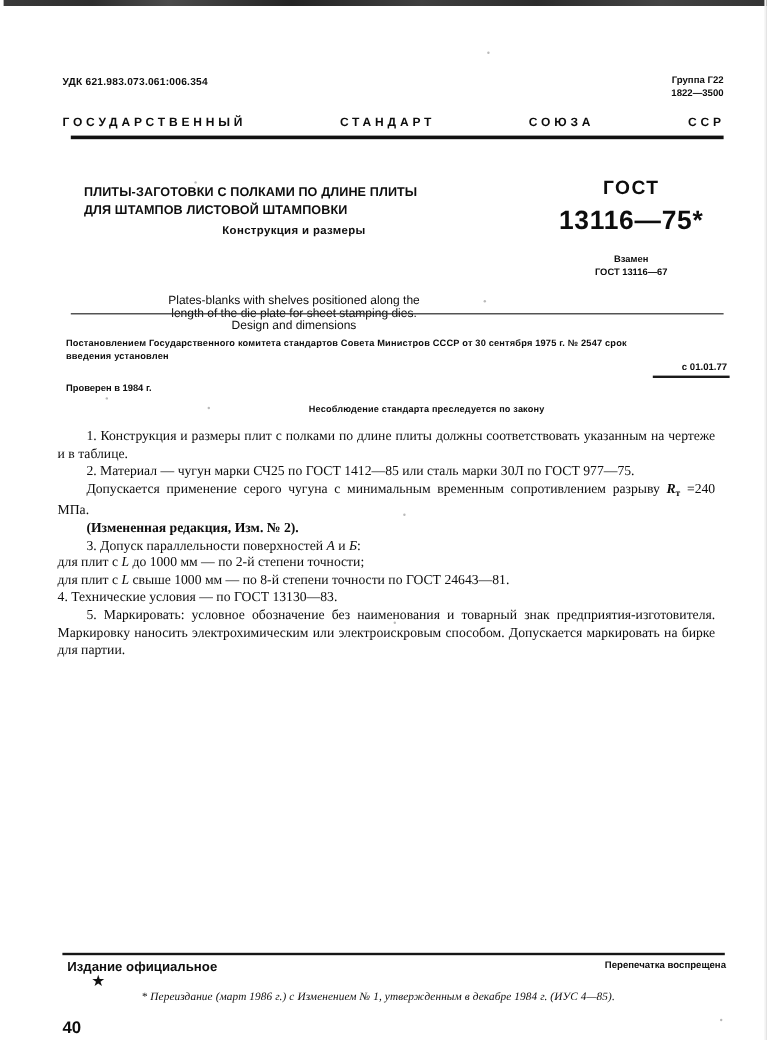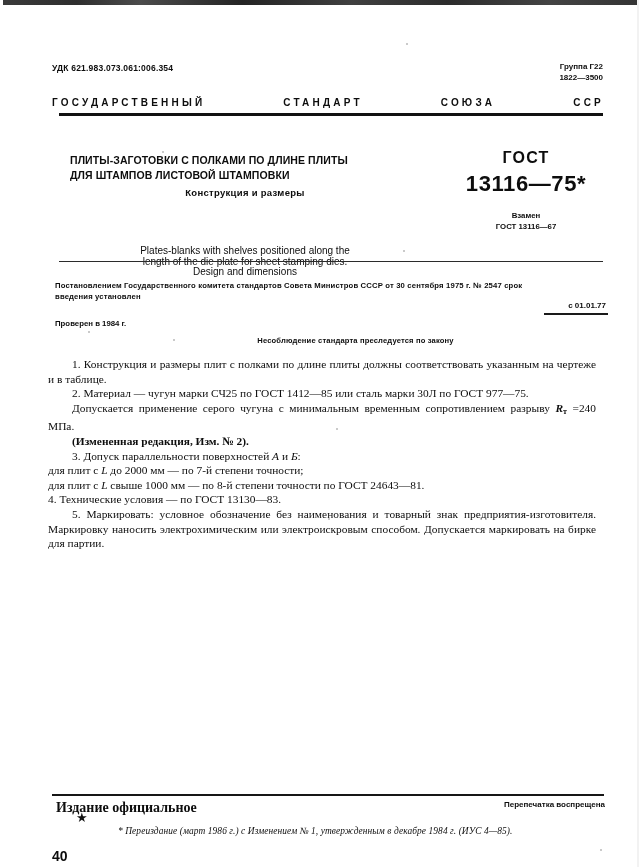--- a/index.html
+++ b/index.html
@@ -208,23 +208,23 @@
   
   .footer-rule {
     position: absolute;
     left: 52px; top: 789px;
     width: 552px; height: 2.2px;
     background: #161616;
   }
   .footer-left {
     position: absolute;
     left: 56px; top: 795px;
-    font-family: Liberation Serif, serif;
-    font-weight: bold;
-    font-size: 14px;
+    font-family: Liberation Sans, sans-serif;
+    font-weight: bold;
+    font-size: 11px;
   }
   .footer-right {
     position: absolute;
     right: 34px; top: 795px;
     font-family: "Liberation Sans", sans-serif;
     font-weight: bold;
     font-size: 8px;
   }
   .star-mark {
     position: absolute;
@@ -319,21 +319,21 @@
     <div class="checked">Проверен в 1984 г.</div>
 
     <div class="warning">Несоблюдение стандарта преследуется по закону</div>
 
     <div class="body-text">
       <p class="ind">1. Конструкция и размеры плит с полками по  длине плиты должны соответствовать указанным на чертеже и в таблице.</p>
       <p class="ind">2. Материал — чугун марки СЧ25 по ГОСТ      1412—85 или сталь марки 30Л по ГОСТ 977—75.</p>
       <p class="ind"><span>Допускается применение серого чугуна с минимальным временным сопротивлением     разрыву </span><span class="bold ital">R</span><span class="bold sub">т</span><span> =240 МПа.</span></p>
       <p class="ind bold">(Измененная редакция, Изм. № 2).</p>
       <p class="ind"><span>3. Допуск параллельности поверхностей </span><span class="ital">А</span><span> и </span><span class="ital">Б</span><span>:</span></p>
-      <p><span>для плит с </span><span class="ital">L</span><span> до 2000 мм — по 7-й степени точности;</span></p>
+      <p><span>для плит с </span><span class="ital">L</span><span> до 1000 мм — по 2-й степени точности;</span></p>
       <p><span>для плит с </span><span class="ital">L</span><span> свыше 1000 мм — по 8-й степени  точности по ГОСТ 24643—81.</span></p>
       <p>4. Технические условия — по ГОСТ 13130—83.</p>
       <p class="ind">5. Маркировать: условное обозначение без наименования и товарный знак предприятия-изготовителя. Маркировку наносить электрохимическим или электроискровым способом. Допускается маркировать на бирке для партии.</p>
     </div>
 
     <div class="footer-rule"></div>
     <div class="footer-left">Издание официальное</div>
     <div class="footer-right">Перепечатка воспрещена</div>
     <div class="star-mark">★</div>
     <div class="footnote">* Переиздание (март 1986 г.) с Изменением № 1, утвержденным   в декабре   1984 г.   (ИУС 4—85).</div>

